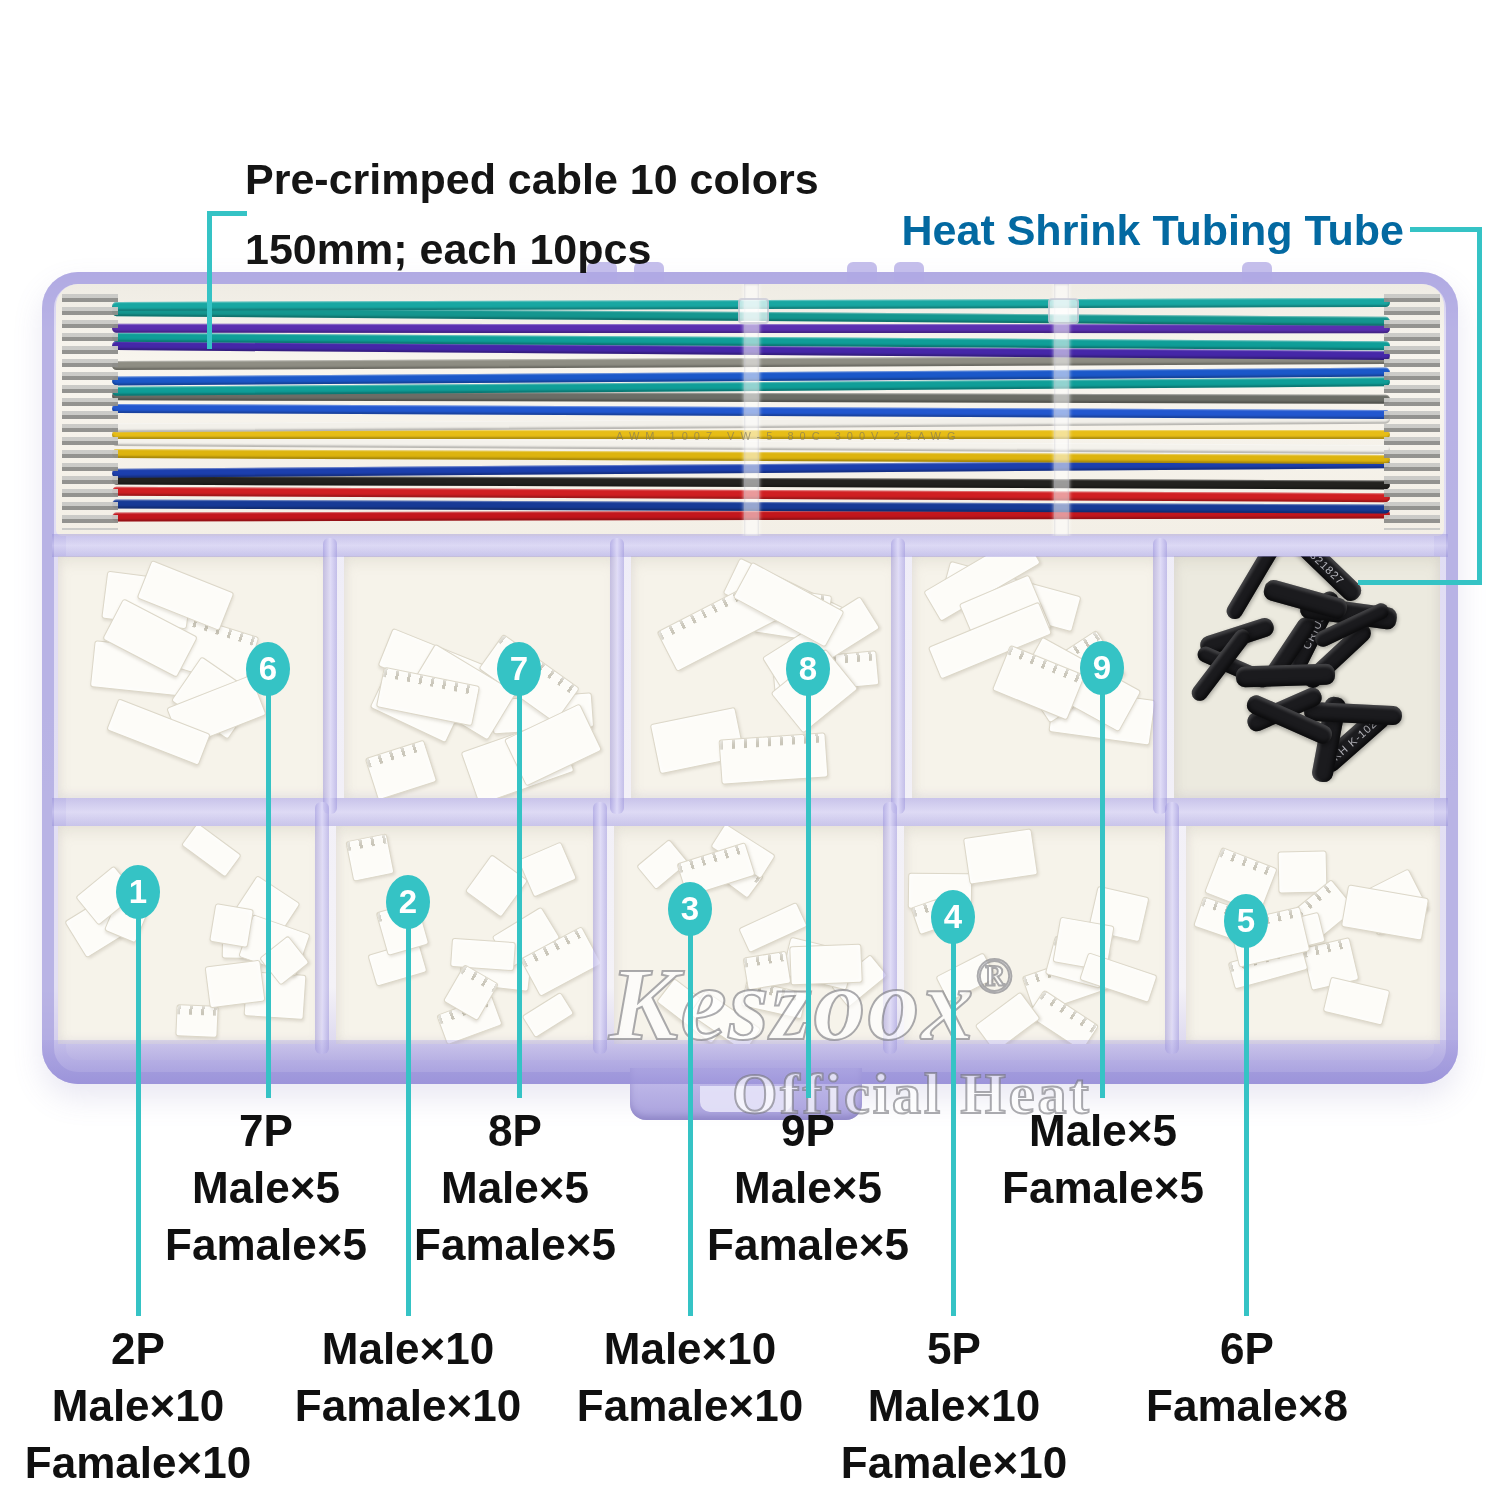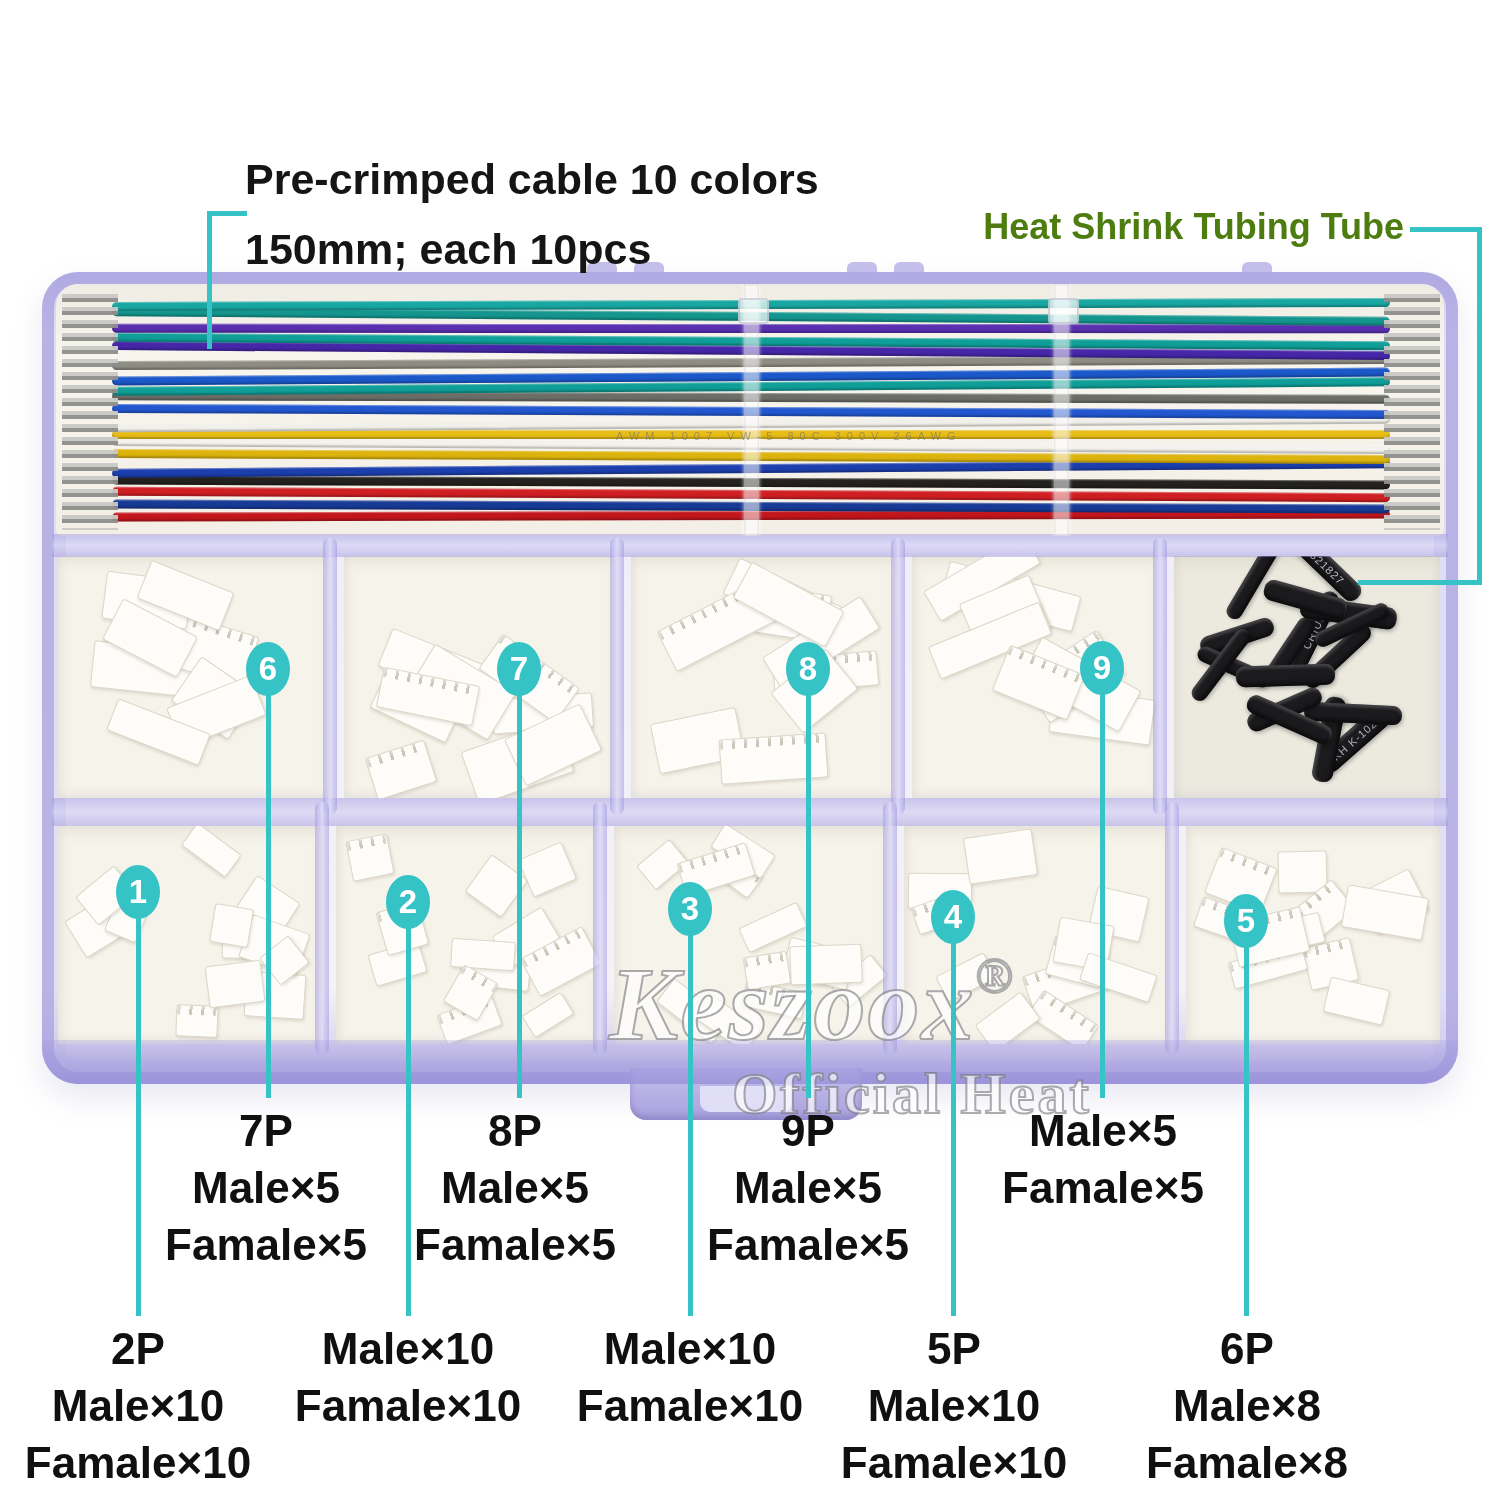--- a/index.html
+++ b/index.html
@@ -4,21 +4,21 @@
 <style>
   html,body{margin:0;padding:0;background:#fff;}
   .canvas{position:relative;width:1500px;height:1500px;background:#fff;overflow:hidden;
           font-family:"Liberation Sans",sans-serif;margin-top:44px;}
   :root{--accent:#35c3c5;}
 
   
   .cable-label{position:absolute;left:245px;top:100px;font-size:43px;font-weight:700;
                color:#151515;line-height:70px;z-index:30;}
   .heat-label{position:absolute;left:880px;top:162px;width:524px;text-align:right;
-              font-size:36px;font-weight:700;color:#4d7c0f;z-index:30;}
+              font-size:43px;font-weight:700;color:#0369a1;z-index:30;}
 
   
   .tl{position:absolute;background:var(--accent);z-index:25;}
   .e-cable-h{left:207px;top:167px;width:40px;height:5px;}
   .e-cable-v{left:207px;top:167px;width:5px;height:138px;}
   .e-heat-h1{left:1410px;top:183px;width:72px;height:5px;}
   .e-heat-v{left:1477px;top:183px;width:5px;height:358px;}
   .e-heat-h2{left:1358px;top:536px;width:124px;height:5px;}
 
   
@@ -359,16 +359,15 @@
     <div>Male×10</div>
     <div>Famale×10</div>
   </div>
   <div class="leg g5">
     <div>5P</div>
     <div>Male×10</div>
     <div>Famale×10</div>
   </div>
   <div class="leg g6">
     <div>6P</div>
-    <div>Male×8</div>
     <div>Famale×8</div>
   </div>
 </div>
 
 </body></html>

